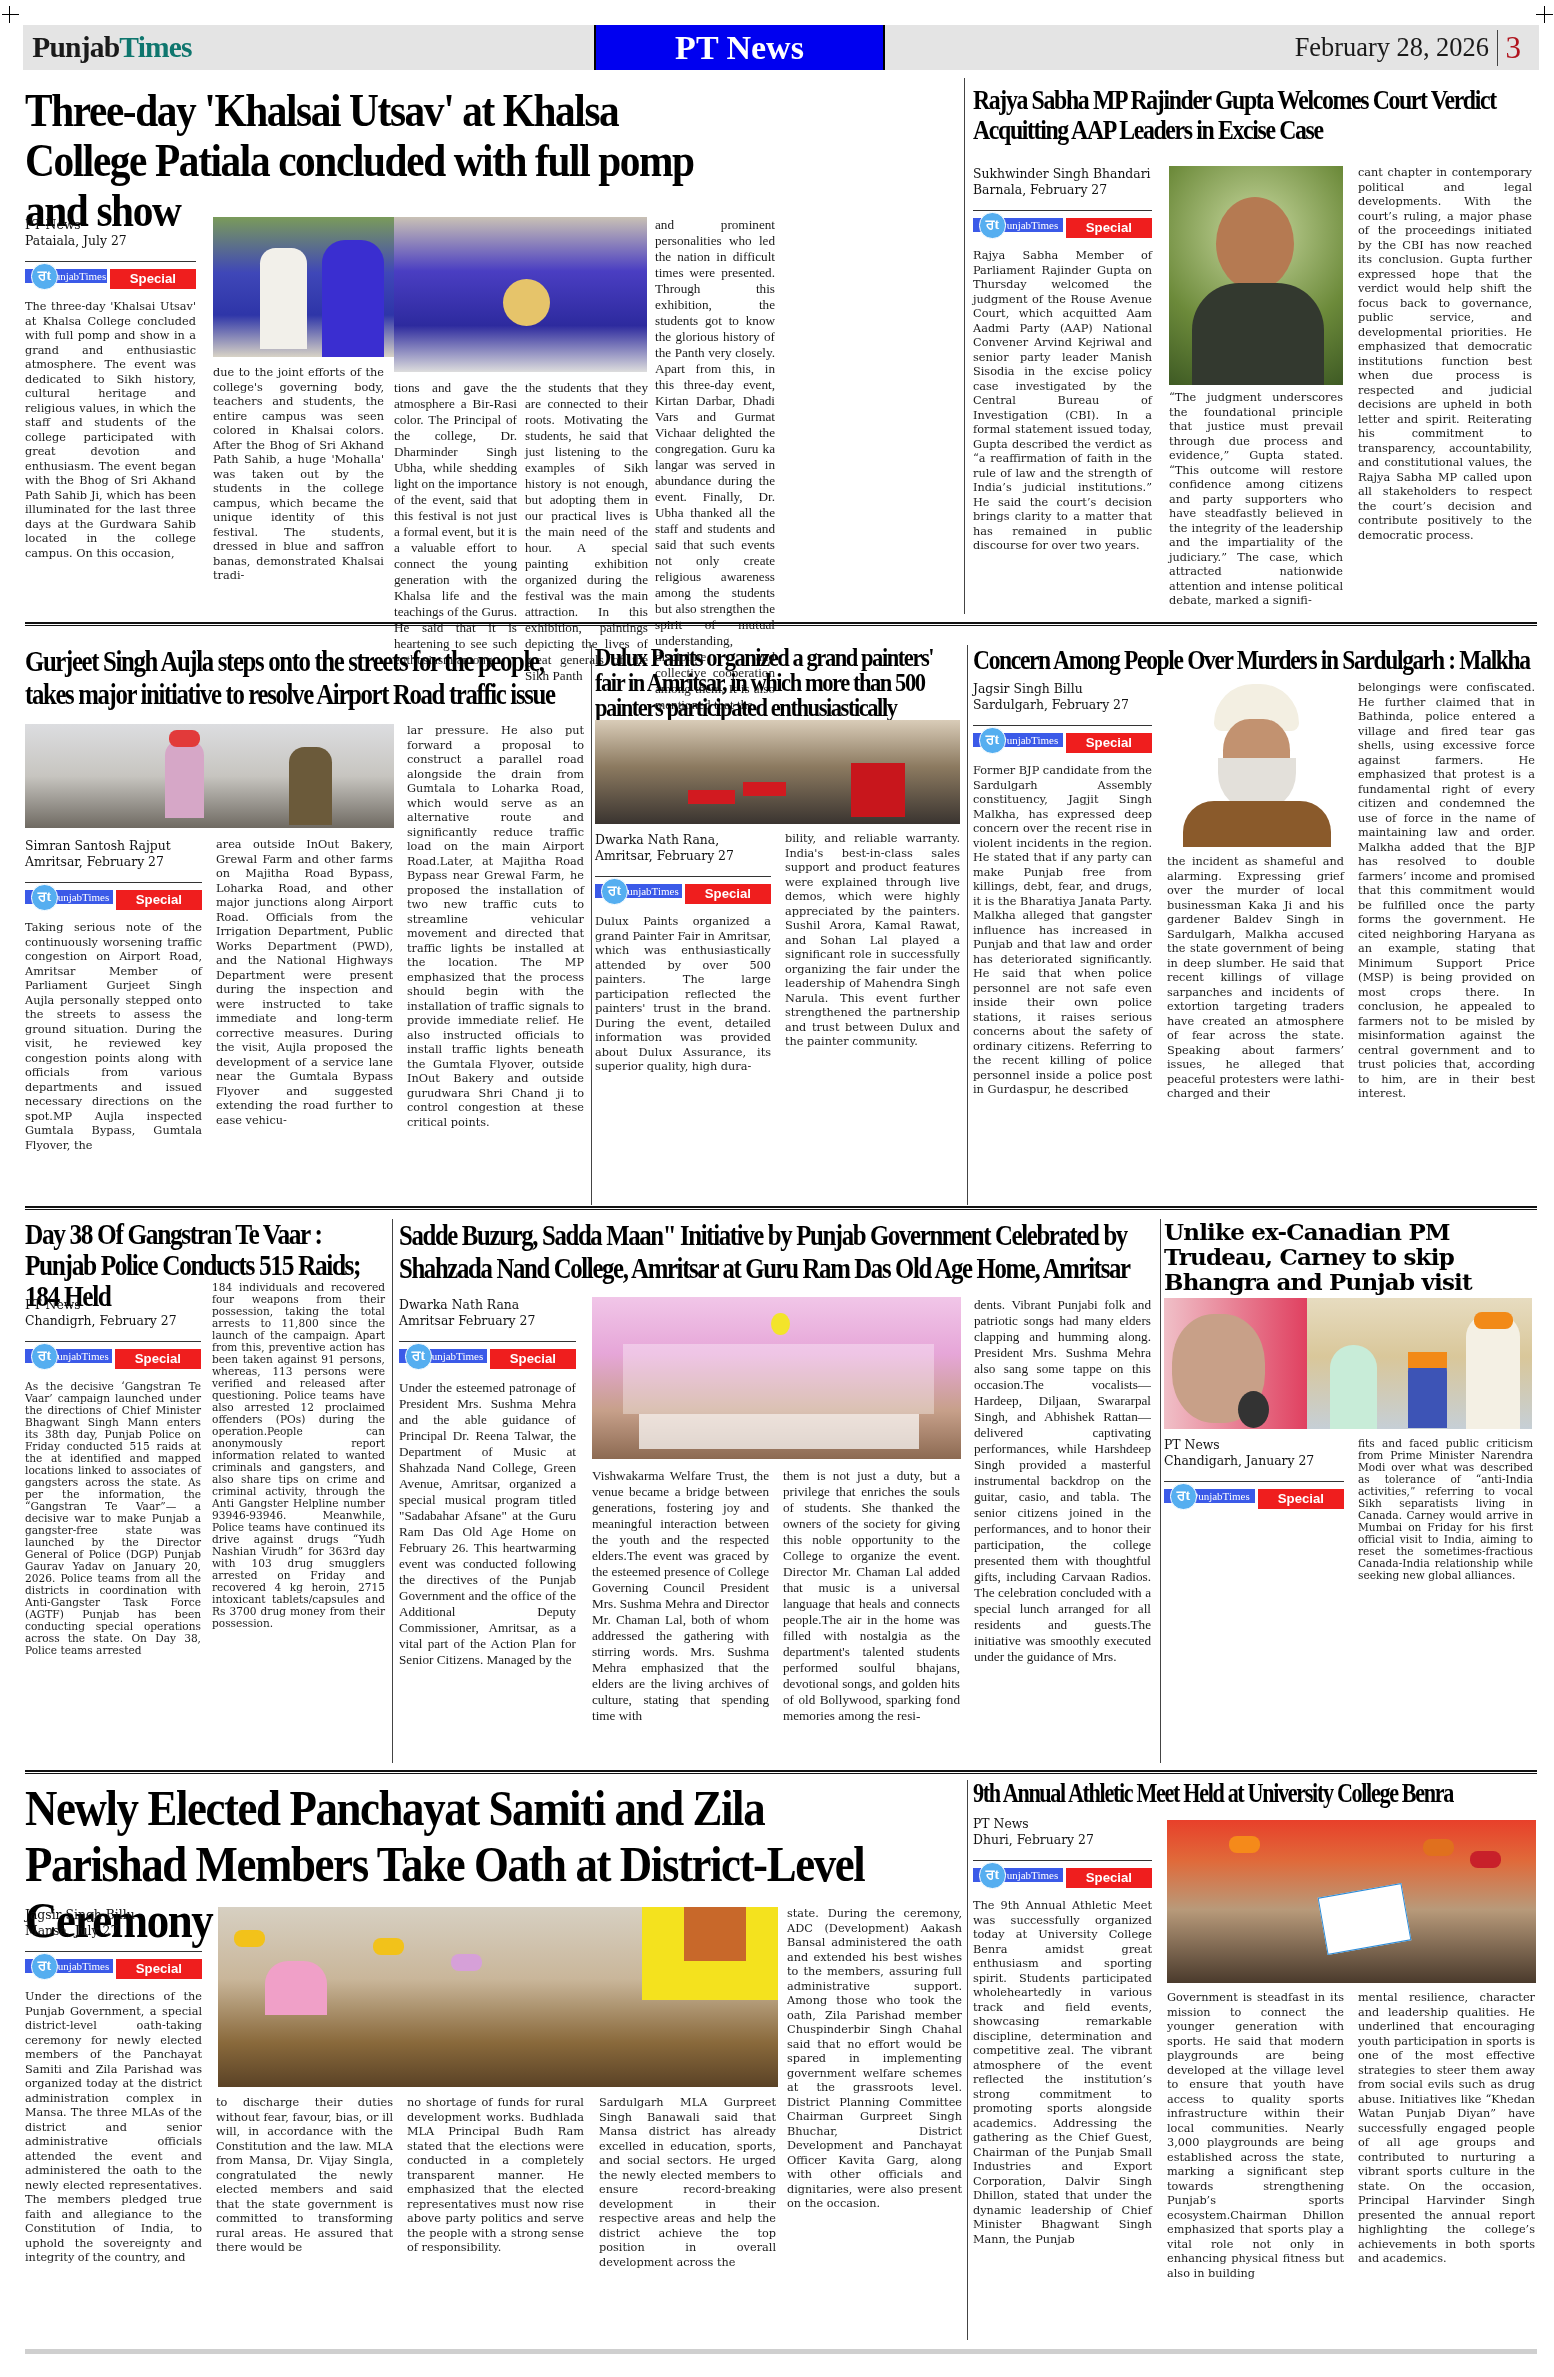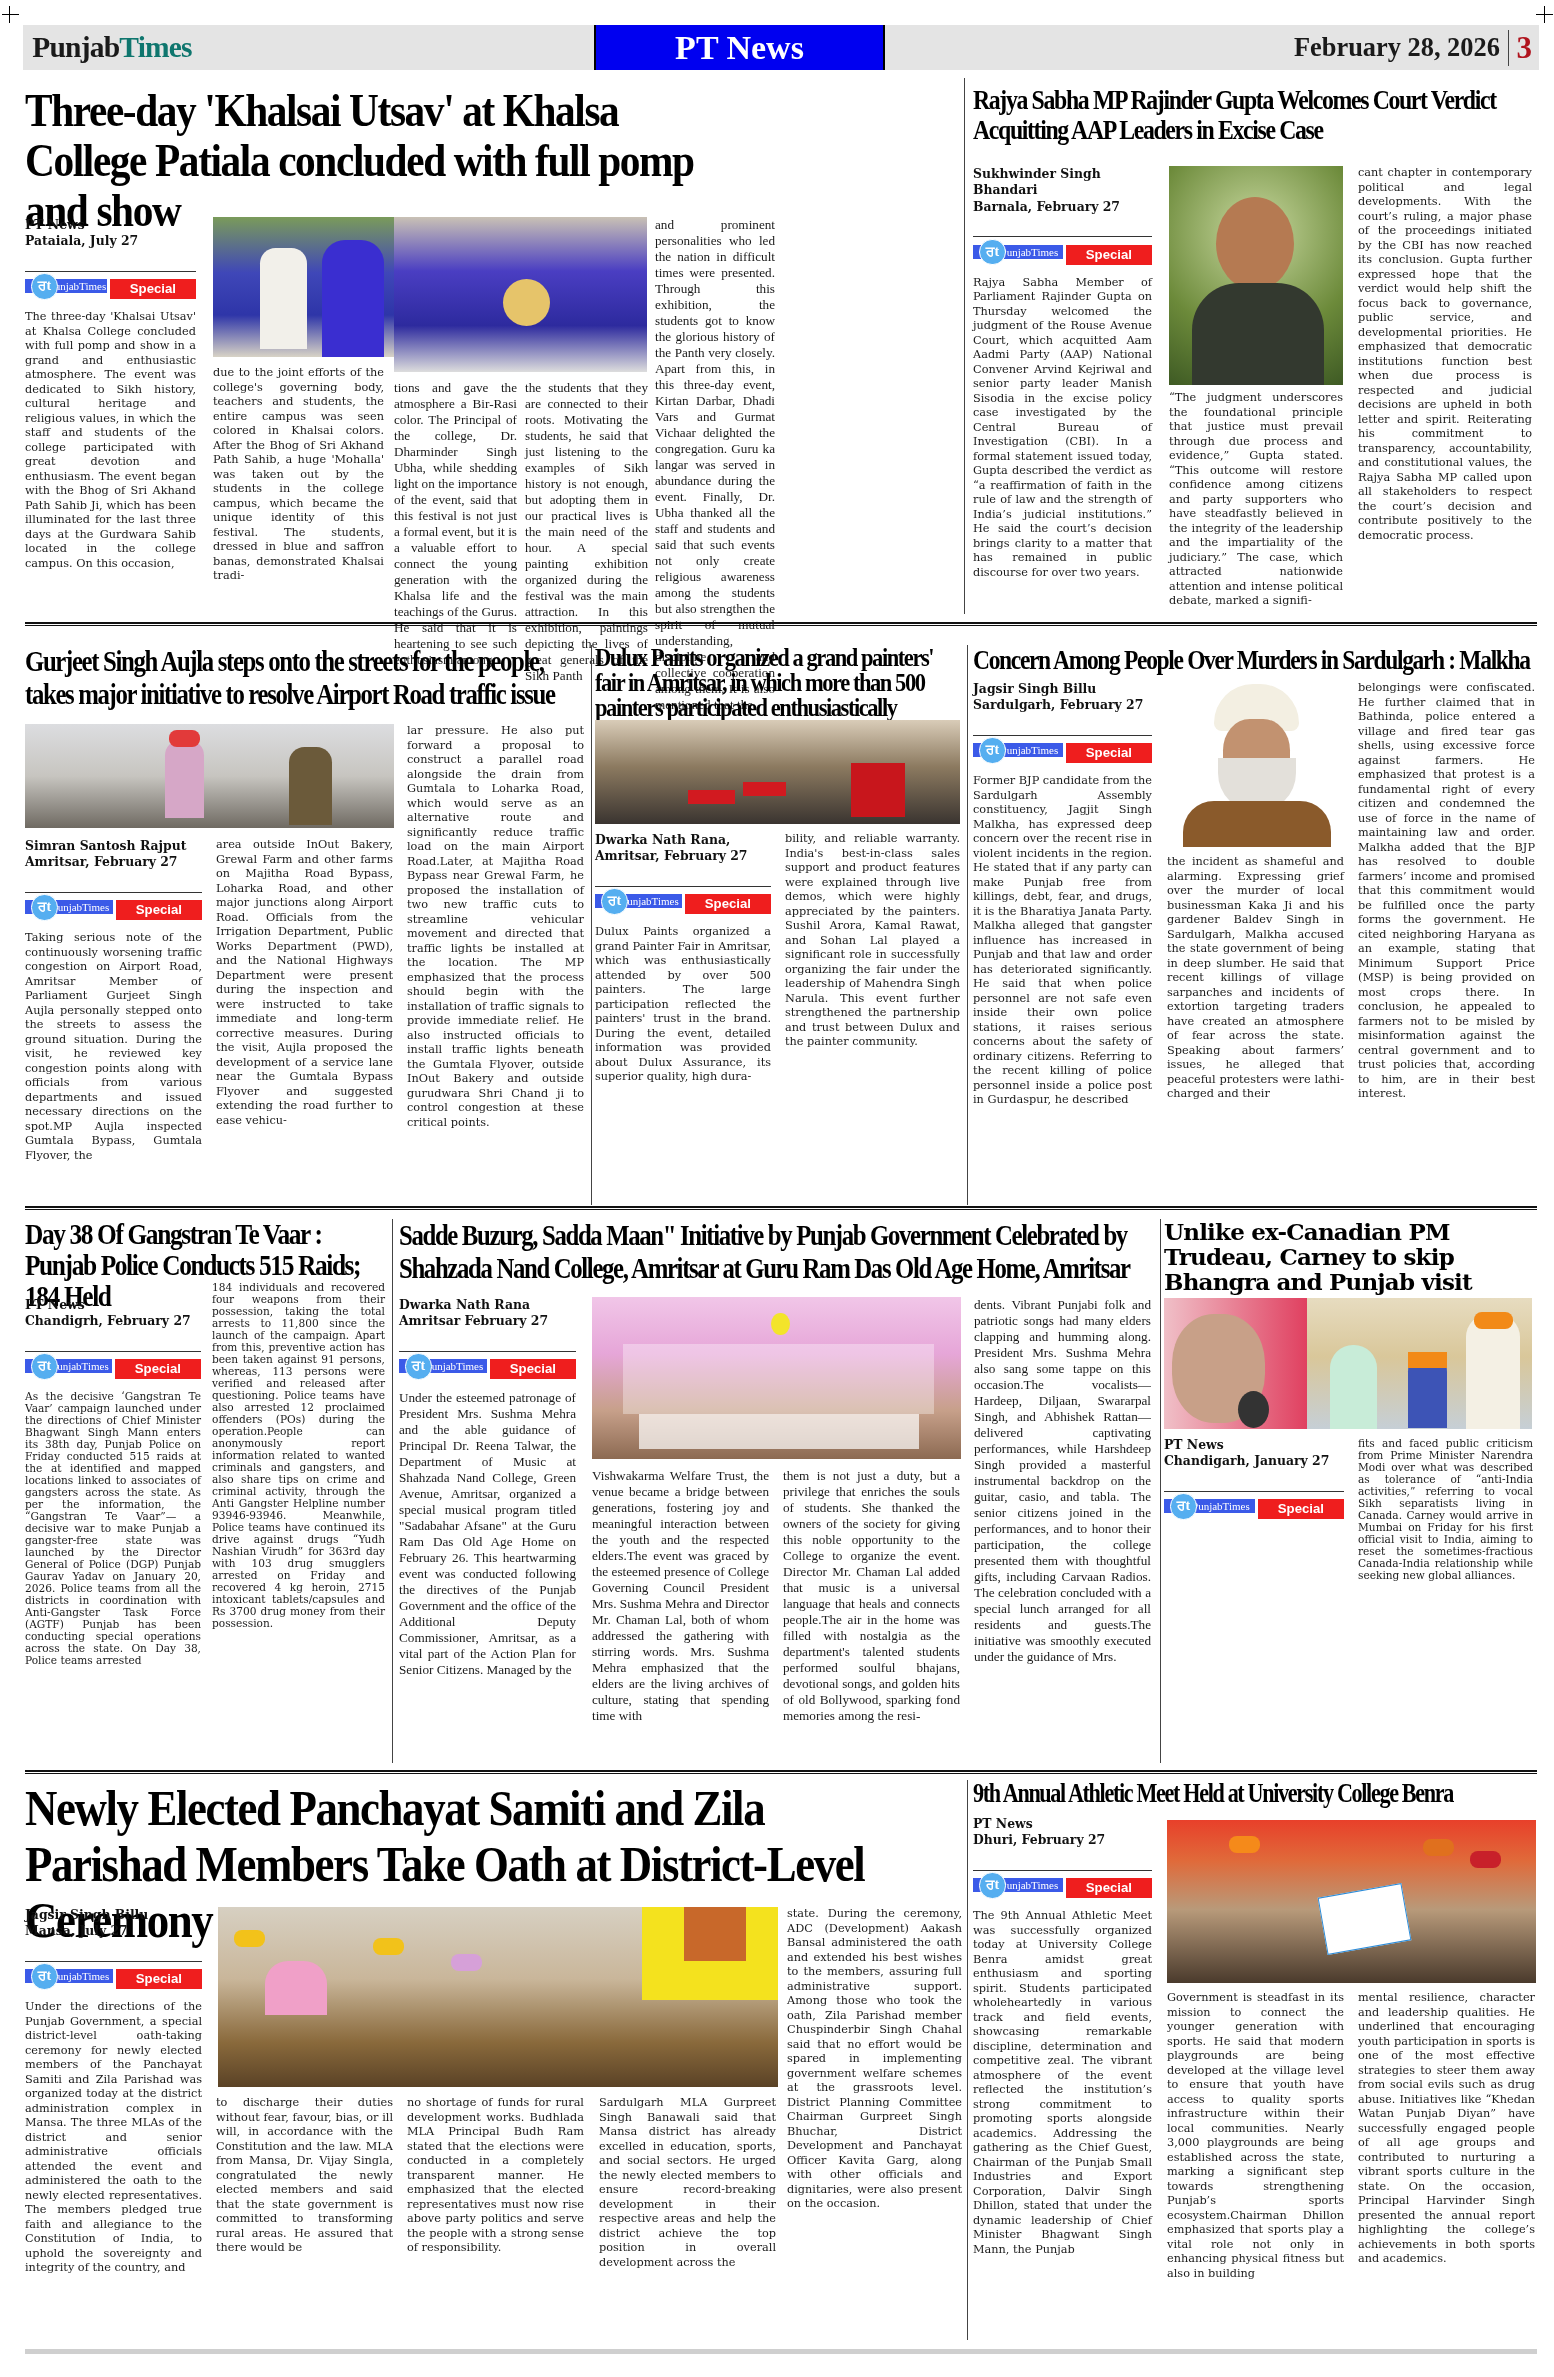--- a/index.html
+++ b/index.html
@@ -4,25 +4,25 @@
 <style>
 *{box-sizing:border-box;margin:0;padding:0}
 body{width:1554px;height:2377px;background:#fff;font-family:"DejaVu Serif",serif;color:#1a1a1a;position:relative;overflow:hidden}
 .crop{position:absolute;top:6.2px;width:17px;height:17px}
 .crop:before{content:"";position:absolute;left:7.8px;top:0;width:0.8px;height:17px;background:#000}
 .crop:after{content:"";position:absolute;left:0;top:7.8px;width:17px;height:0.8px;background:#000}
 #masthead{position:absolute;left:23px;top:25px;width:1516px;height:45px;background:#e4e4e4;display:flex;align-items:center}
 .brand{font-family:"Liberation Serif",serif;font-weight:bold;font-size:29.5px;letter-spacing:-0.8px;padding-left:9.3px;width:571px}
 .brand .b2{color:#0f766e}
 .section-box{width:291px;height:45px;background:#0000f0;border-left:2.3px solid #000;border-right:2.3px solid #000;color:#fff;font-family:"Liberation Serif",serif;font-weight:bold;font-size:34px;display:flex;align-items:center;justify-content:center}
-.date-area{flex:1;display:flex;justify-content:flex-end;align-items:center;padding-right:7px;font-family:"Liberation Serif",serif;font-weight:bold;font-size:26.4px}
+.date-area{flex:1;display:flex;justify-content:flex-end;align-items:center;padding-right:18px;font-family:"Liberation Serif",serif;font-weight:normal;font-size:26.4px}
 .page-num{color:#b0141e;border-left:1.6px solid #444;margin-left:7.8px;padding-left:7.8px;font-size:31px}
 .article{position:absolute}
 .hl{font-family:"Liberation Serif",serif;font-weight:bold;color:#000;letter-spacing:-1.6px;line-height:1.05;transform-origin:left top}
-.byline{font-family:"DejaVu Serif",serif;font-weight:bold;font-size:12.4px;line-height:16.3px;color:#111;border-bottom:1.6px solid #333;padding-bottom:21px;margin-bottom:7.8px}
+.byline{font-family:"DejaVu Serif",serif;font-weight:normal;font-size:12.4px;line-height:16.3px;color:#111;border-bottom:1.6px solid #333;padding-bottom:11px;margin-bottom:7.8px}
 .badge{display:flex;align-items:flex-start;height:20px;margin-bottom:11px}
 .badge .pt{position:relative;flex:1;height:14px;background:#3b5ae8;display:flex;align-items:center;justify-content:center;color:#fff;font-family:"Liberation Serif",serif;font-size:11px;padding-left:23px}
 .badge .logo{position:absolute;left:6.2px;top:-6.2px;width:26.4px;height:26.4px;border-radius:50%;background:#55aef0;border:1.6px solid #fff;color:#fff;font-size:14px;display:flex;align-items:center;justify-content:center;font-weight:bold}
 .badge .sp{background:#ef1e1e;color:#fff;font-family:"Liberation Sans",sans-serif;font-weight:bold;font-size:13.2px;height:20px;line-height:20px;padding:0 20px;margin-left:3.1px}
 .body{font-size:11.3px;line-height:14.5px;text-align:justify;hyphens:auto}
 .cond{font-family:"Liberation Serif",serif;font-size:13.2px;line-height:16px}
 .photo{position:absolute;overflow:hidden}
 .rule{position:absolute;height:3.9px;border-top:2.3px solid #111;border-bottom:0.8px solid #111}
 .vrule{position:absolute;width:0.8px;background:#444}
 .gray-rule{position:absolute;height:5.4px;background:#cfcfcf}

